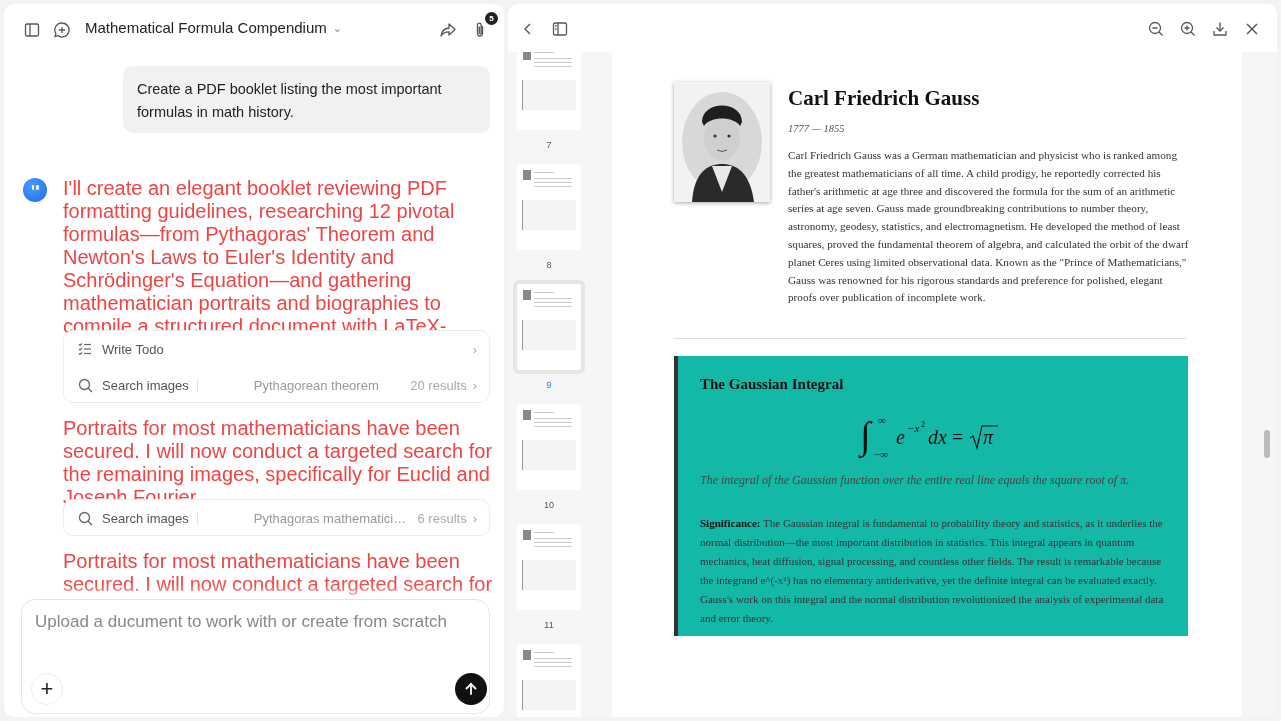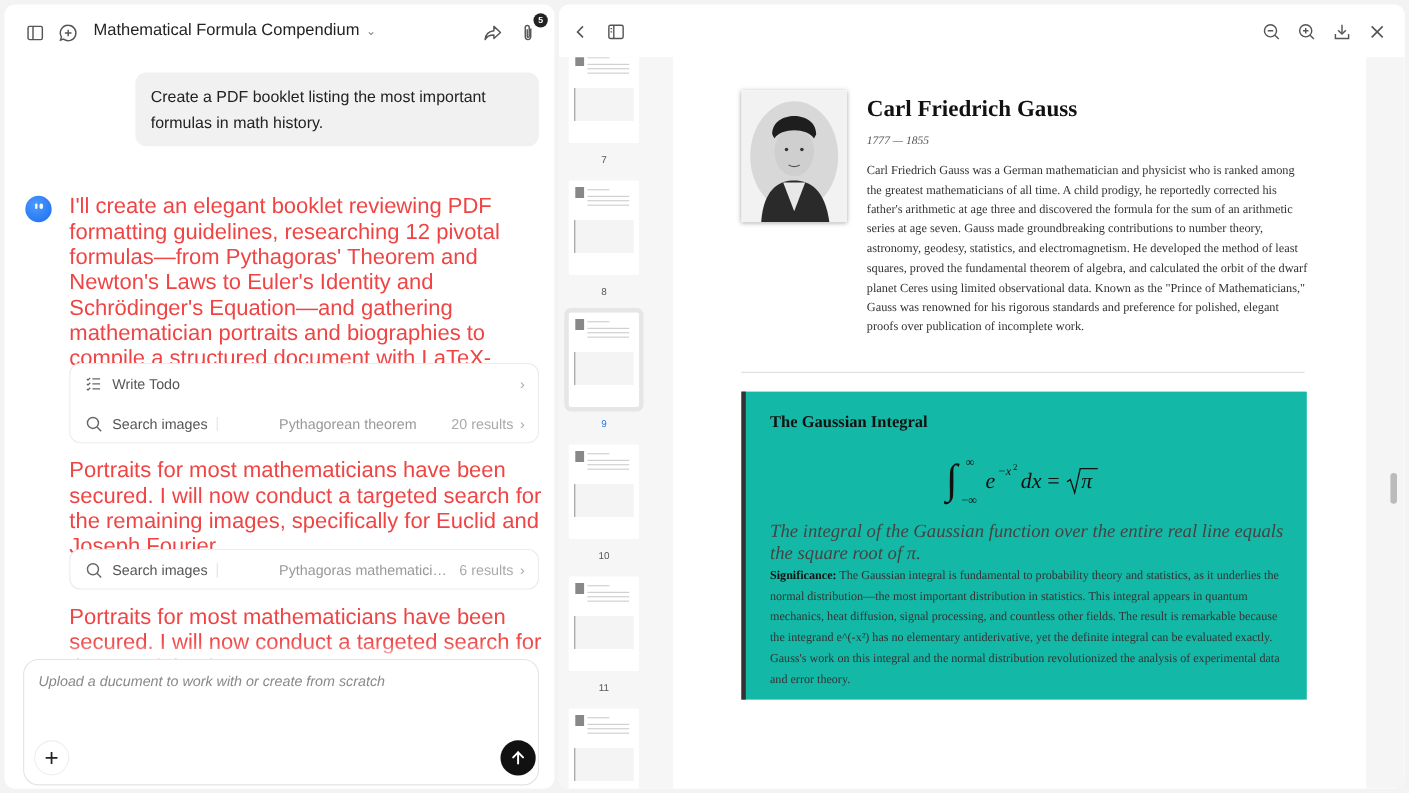--- a/index.html
+++ b/index.html
@@ -36,21 +36,21 @@
   .tool-row { position: absolute; left: 0; width: 100%; height: 36px; display: flex; align-items: center; padding: 0 12px; font-size: 13px; color: #666; cursor: pointer; }
   .tool-row .ti { width: 18px; height: 18px; display: inline-flex; align-items: center; justify-content: center; color: #666; margin-right: 8px; }
   .tool-row .tname { color: #555; }
   .tool-row .sep { width: 1px; height: 13px; background: #e3e3e3; margin: 0 8px; }
   .tool-row .query { color: #999; flex: 1; white-space: nowrap; overflow: hidden; text-overflow: ellipsis; margin-left: 48px; }
   .tool-row .spacer { flex: 1; }
   .tool-row .count { color: #aaa; margin-left: 8px; white-space: nowrap; }
   .tool-row .arrow { color: #aaa; margin-left: 6px; font-size: 13px; }
 
   .composer { position: absolute; left: 17px; top: 595px; width: 469px; height: 115px; border: 1px solid #e4e4e4; border-radius: 14px; background: #fff; box-shadow: 0 -6px 12px rgba(255,255,255,0.9); }
-  .composer textarea { position: absolute; left: 13px; top: 12px; width: 440px; height: 50px; border: none; outline: none; resize: none; font-family: "Liberation Sans", "DejaVu Sans", sans-serif; font-size: 13px; color: #404040; background: transparent; font-style: italic; }
+  .composer textarea { position: absolute; left: 13px; top: 12px; width: 440px; height: 50px; border: none; outline: none; resize: none; font-family: "Liberation Sans", "DejaVu Sans", sans-serif; font-size: 17px; color: #404040; background: transparent; }
   .composer textarea::placeholder { color: #888; }
   .plus-btn { position: absolute; left: 9px; top: 73px; width: 32px; height: 32px; border-radius: 50%; border: 1px solid #eee; display: flex; align-items: center; justify-content: center; font-size: 22px; color: #222; background: #fff; cursor: pointer; }
   .agent-chip { position: absolute; left: 48px; top: 73px; height: 32px; border-radius: 16px; background: #e6f1fd; color: #2f7cd3; display: flex; align-items: center; padding: 0 12px 0 10px; font-size: 13px; gap: 5px; cursor: pointer; }
   .agent-chip .divider { width: 1px; height: 13px; background: #7fb1e8; margin: 0 1px; }
   .send-btn { position: absolute; left: 433px; top: 73px; width: 32px; height: 32px; border-radius: 50%; background: #111; display: flex; align-items: center; justify-content: center; cursor: pointer; }
 
   
   .viewer { position: absolute; left: 508px; top: 4px; width: 769px; height: 713px; background: #fff; border-radius: 10px; overflow: hidden; }
   .viewer-header { position: absolute; left: 0; top: 0; width: 100%; height: 48px; }
   .viewer-header .back-btn { position: absolute; left: 8px; top: 13px; }
@@ -78,21 +78,21 @@
   .serif { font-family: "Liberation Serif", "DejaVu Serif", serif; }
   .portrait { position: absolute; left: 62px; top: 30px; width: 96px; height: 120px; background: #fff; box-shadow: 0 1px 4px rgba(0,0,0,0.35); overflow: hidden; }
   .bio-name { position: absolute; left: 176px; top: 34px; font-size: 21px; font-weight: bold; color: #111; }
   .bio-dates { position: absolute; left: 176px; top: 71px; font-size: 10.5px; font-style: italic; color: #555; }
   .bio-text { position: absolute; left: 176px; top: 95px; width: 404px; font-size: 11.2px; line-height: 17.8px; color: #333; }
   .hr { position: absolute; left: 62px; top: 286px; width: 512px; height: 1px; background: #ddd; }
 
   .formula-box { position: absolute; left: 62px; top: 304px; width: 514px; height: 280px; background: #14b8a6; border-left: 4px solid #333; }
   .formula-title { position: absolute; left: 22px; top: 20px; font-size: 15px; font-weight: bold; color: #111; }
   .formula-eq { position: absolute; left: 0; top: 54px; width: 100%; height: 48px; display: flex; justify-content: center; }
-  .formula-caption { position: absolute; left: 22px; top: 117px; font-size: 17px; font-style: italic; color: #444; }
+  .formula-caption { position: absolute; left: 22px; top: 117px; font-size: 12px; font-style: italic; color: #444; }
   .formula-sig { position: absolute; left: 22px; top: 158px; width: 470px; font-size: 11px; line-height: 19px; color: #333; }
   .formula-sig b { color: #111; }
 </style>
 </head>
 <body>
 
 <div class="app">
 
   <section class="chat">
     <header class="chat-header">

